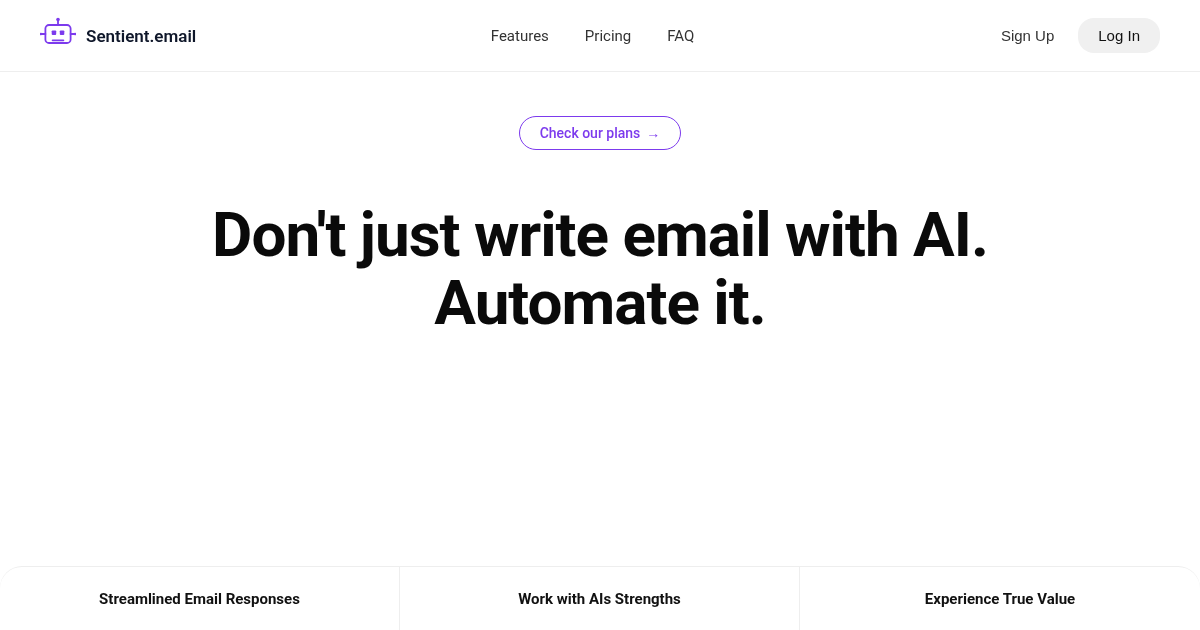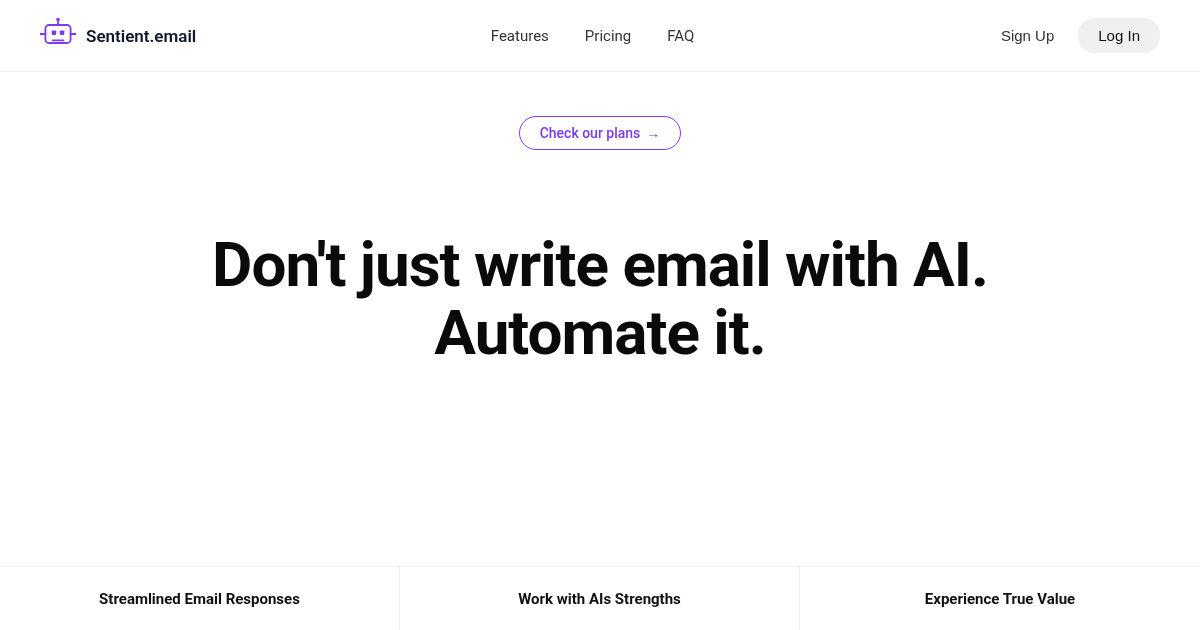--- a/index.html
+++ b/index.html
@@ -96,21 +96,21 @@
       display: inline-flex;
       align-items: center;
       gap: 6px;
       border: 1.5px solid #7c3aed;
       border-radius: 24px;
       padding: 8px 20px;
       color: #7c3aed;
       font-size: 14px;
       font-weight: 500;
       cursor: pointer;
-      margin-bottom: 81px;
+      margin-bottom: 51px;
     }
 
     .hero-title {
       font-size: 62px;
       font-weight: 700;
       line-height: 1.1;
       color: #0a0a0a;
       max-width: 800px;
       margin-bottom: 43px;
       letter-spacing: -1px;
@@ -128,20 +128,21 @@
     .features-row {
       position: absolute;
       bottom: 0;
       left: 0;
       right: 0;
       display: flex;
       justify-content: center;
       gap: 0;
       border-top: 1px solid #eeeeee;
       background: #ffffff;
+      border-radius: 22px;
     }
 
     .feature-item {
       flex: 1;
       max-width: 400px;
       padding: 22px 40px;
       text-align: center;
       border-right: 1px solid #eeeeee;
     }
 

